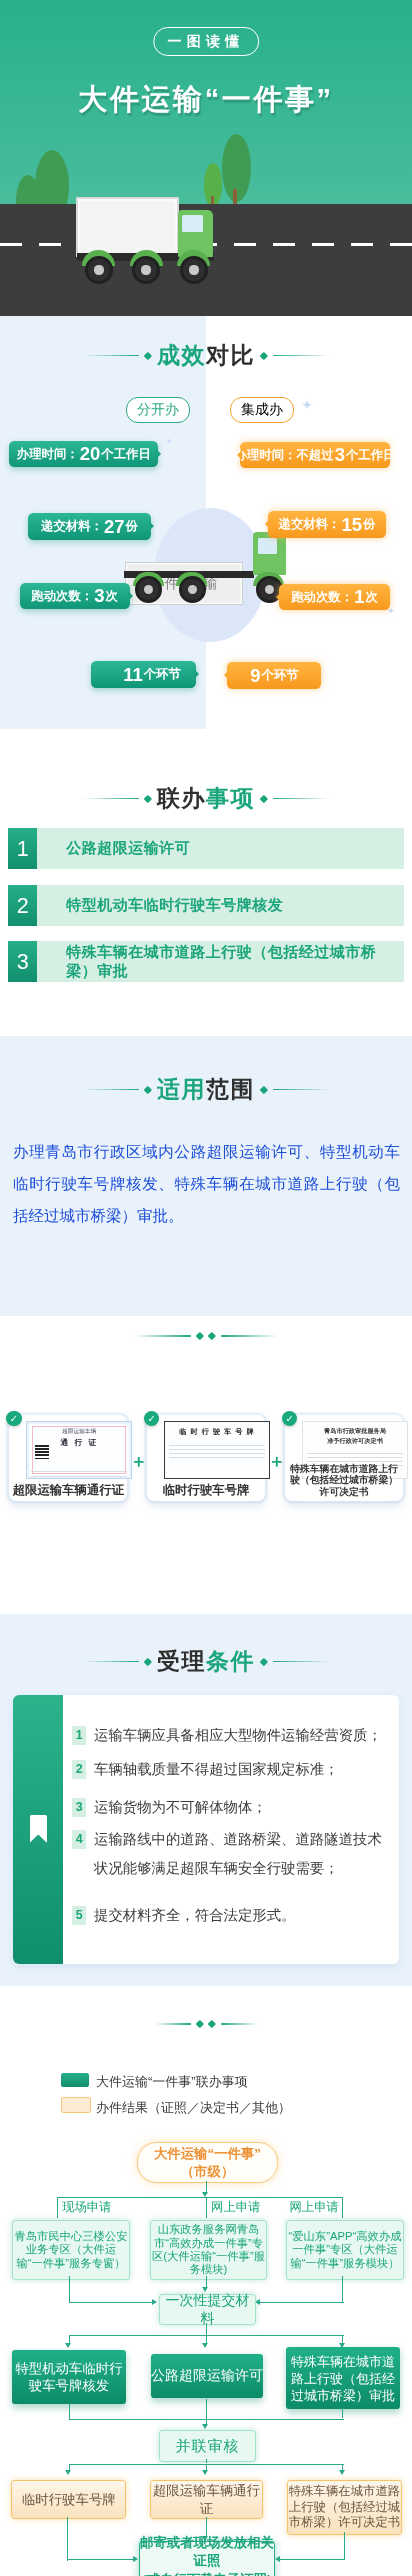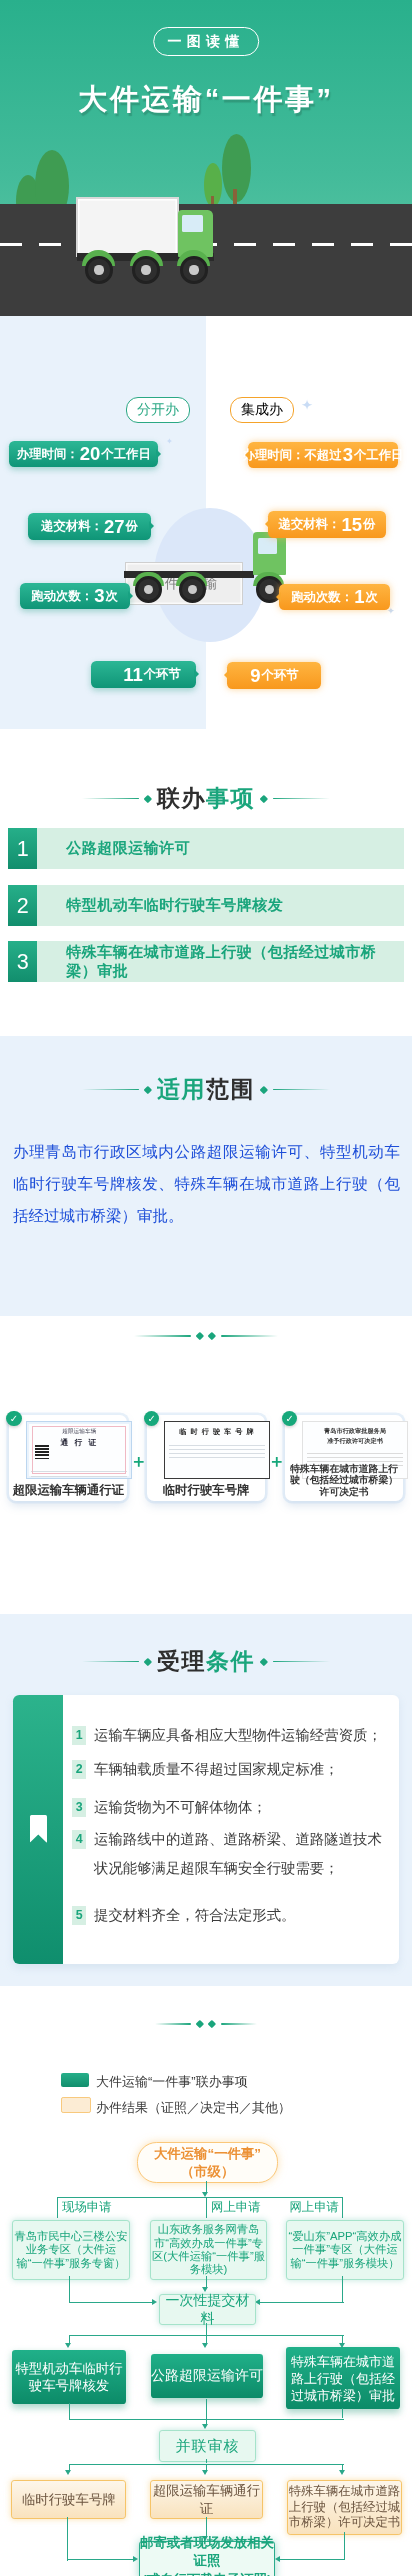--- a/index.html
+++ b/index.html
@@ -134,20 +134,27 @@
       <div class="fender" style="left:82px;top:250px;width:33px;height:15.5px;"></div>
       <div class="wheel" style="left:85px;top:256px;width:21.6px;height:21.6px;"></div>
       <div class="fender" style="left:130px;top:250px;width:33px;height:15.5px;"></div>
       <div class="wheel" style="left:132px;top:256px;width:21.6px;height:21.6px;"></div>
       <div class="fender" style="left:177px;top:250px;width:33px;height:15.5px;"></div>
       <div class="wheel" style="left:180px;top:256px;width:21.6px;height:21.6px;"></div>
     </div>
   </div>
 
   <div class="sec compare">
+    <div class="sec-title" style="top:24px;">
+      <span class="st-line l"></span>
+      <span class="st-dia"></span>
+      <span class="st-text"><span class="g">成效</span><span class="d">对比</span></span>
+      <span class="st-dia"></span>
+      <span class="st-line r"></span>
+    </div>
 
     <span class="sparkle" style="left:301px;top:81px;font-size:14.4px;">✦</span>
     <span class="sparkle" style="left:166px;top:120px;font-size:8.2px;">✦</span>
     <span class="sparkle" style="left:174px;top:246px;font-size:16.5px;">✦</span>
     <span class="sparkle" style="left:387px;top:289px;font-size:9.3px;">✦</span>
 
     <div class="tagpill green" style="left:126px;top:81px;width:62px;height:24px;">分开办</div>
     <div class="tagpill orange" style="left:230px;top:81px;width:62px;height:24px;">集成办</div>
 
     <div class="circle-bg" style="left:154px;top:192px;width:112px;height:134px;"></div>
@@ -164,21 +171,21 @@
       <div class="wheel" style="left:179px;top:260px;width:20.6px;height:20.6px;"></div>
       <div class="fender" style="left:253px;top:256px;width:31px;height:14.4px;"></div>
       <div class="wheel" style="left:256px;top:260px;width:20.6px;height:20.6px;"></div>
     </div>
 
     <div class="bub green" style="left:9.3px;top:125px;width:149px;height:26px;">
       <span>办理时间：</span>
         <span class="big">20</span>
         <span>个工作日</span>
     </div>
-    <div class="bub orange" style="left:248px;top:126px;width:150px;height:26px;">
+    <div class="bub orange" style="left:240px;top:126px;width:150px;height:26px;">
       <span>办理时间：不超过</span>
         <span class="big">3</span>
         <span>个工作日</span>
     </div>
 
     <div class="bub green" style="left:28px;top:197px;width:123px;height:27px;">
       <span>递交材料：</span>
         <span class="big">27</span>
         <span>份</span>
     </div>

